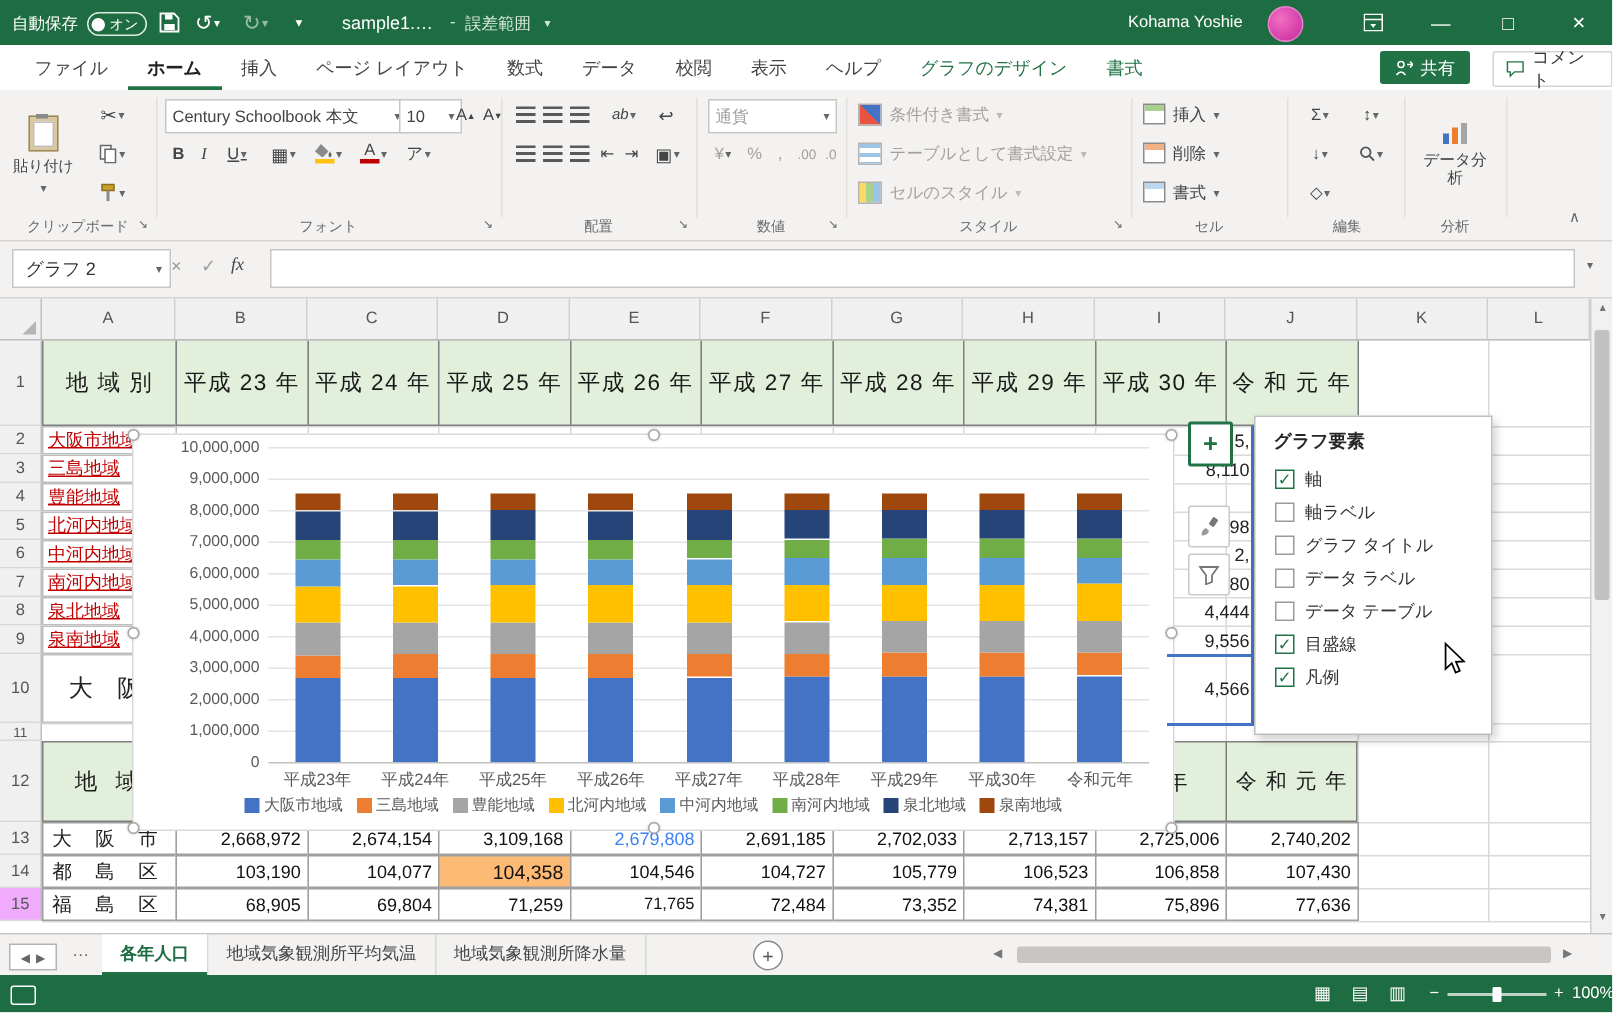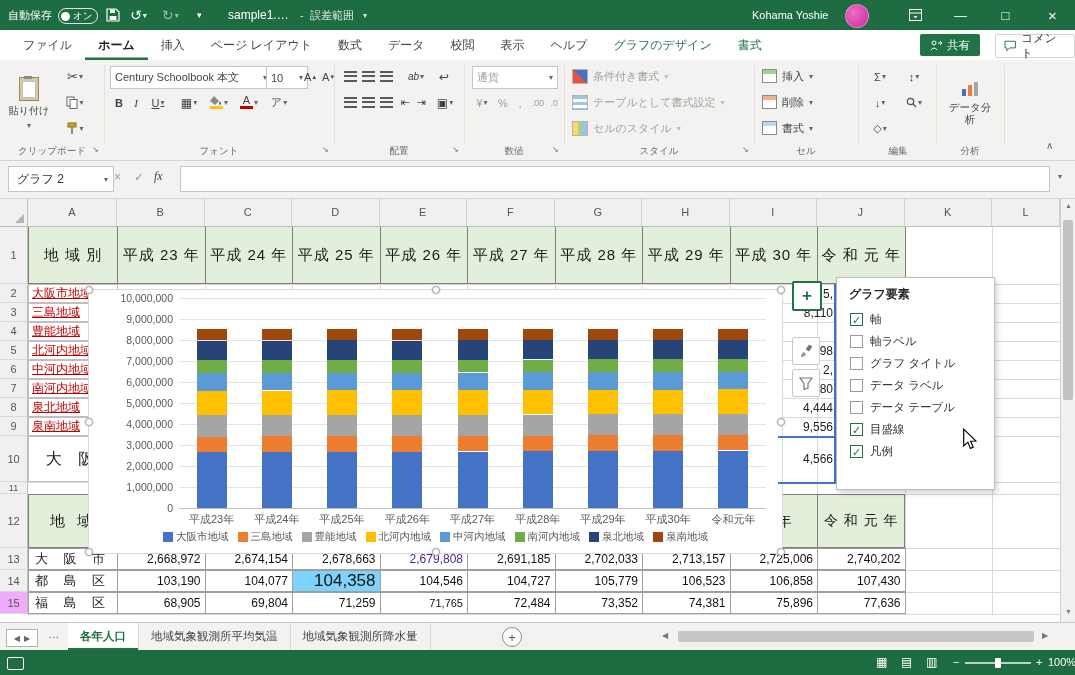--- a/index.html
+++ b/index.html
@@ -451,31 +451,31 @@
       <div style="left: 28px; top: 398px; width: 90px; height: 19px; border: 1px solid rgb(191, 191, 191); display: flex; align-items: center; padding-left: 3px; font-size: 12px; color: rgb(192, 0, 0); text-decoration: underline; white-space: nowrap; overflow: hidden; background: rgb(255, 255, 255);">泉北地域</div>
       <div style="left: 28px; top: 417px; width: 90px; height: 19px; border: 1px solid rgb(191, 191, 191); display: flex; align-items: center; padding-left: 3px; font-size: 12px; color: rgb(192, 0, 0); text-decoration: underline; white-space: nowrap; overflow: hidden; background: rgb(255, 255, 255);">泉南地域</div>
       <div style="left: 28px; top: 436px; width: 90px; height: 46px; border: 1px solid rgb(191, 191, 191); display: flex; align-items: center; justify-content: center; font-size: 16px; letter-spacing: 6px; color: rgb(34, 34, 34); background: rgb(255, 255, 255);">大 阪</div>
       <div style="left: 28px; top: 494px; width: 877px; height: 54px; background: rgb(226, 239, 218); border: 1px solid rgb(127, 127, 127);"></div>
       <div style="left: 28px; top: 494px; width: 90px; height: 54px; display: flex; align-items: center; justify-content: center; font-size: 15px; letter-spacing: 4px; color: rgb(26, 26, 26);">地 域</div>
       <div style="left: 729.5px; top: 494px; width: 87.5px; height: 54px; border-left: 1px solid rgb(127, 127, 127); display: flex; align-items: center; justify-content: center; font-size: 15px; color: rgb(26, 26, 26);">30 年</div>
       <div style="left: 817px; top: 494px; width: 87.5px; height: 54px; border-left: 1px solid rgb(127, 127, 127); display: flex; align-items: center; justify-content: center; font-size: 14px; letter-spacing: 1px; color: rgb(26, 26, 26); white-space: nowrap;">令 和 元 年</div>
       <div style="left: 28px; top: 548px; width: 90px; height: 22px; border: 1px solid rgb(159, 159, 159); display: flex; align-items: center; justify-content: center; font-size: 13px; letter-spacing: 6px; color: rgb(34, 34, 34); background: rgb(255, 255, 255);">大 阪 市</div>
       <div style="left: 117px; top: 548px; width: 88.5px; height: 22px; border: 1px solid rgb(159, 159, 159); display: flex; align-items: center; justify-content: flex-end; padding-right: 4px; font-size: 12px; color: rgb(17, 17, 17); background: rgb(255, 255, 255);">2,668,972</div>
       <div style="left: 204.5px; top: 548px; width: 88.5px; height: 22px; border: 1px solid rgb(159, 159, 159); display: flex; align-items: center; justify-content: flex-end; padding-right: 4px; font-size: 12px; color: rgb(17, 17, 17); background: rgb(255, 255, 255);">2,674,154</div>
-      <div style="left: 292px; top: 548px; width: 88.5px; height: 22px; border: 1px solid rgb(159, 159, 159); display: flex; align-items: center; justify-content: flex-end; padding-right: 4px; font-size: 12px; color: rgb(17, 17, 17); background: rgb(255, 255, 255);">2,678,663</div>
-      <div style="left: 379.5px; top: 548px; width: 88.5px; height: 22px; border: 1px solid rgb(159, 159, 159); display: flex; align-items: center; justify-content: flex-end; padding-right: 4px; font-size: 12px; color: #4c1d95; background: rgb(255, 255, 255);">2,679,808</div>
+      <div style="left: 292px; top: 548px; width: 88.5px; height: 22px; border: 1px solid rgb(159, 159, 159); display: flex; align-items: center; justify-content: flex-end; padding-right: 4px; font-size: 12px; color: rgb(17, 17, 17); background: rgb(255, 255, 255);">3,109,168</div>
+      <div style="left: 379.5px; top: 548px; width: 88.5px; height: 22px; border: 1px solid rgb(159, 159, 159); display: flex; align-items: center; justify-content: flex-end; padding-right: 4px; font-size: 12px; color: #3b82f6; background: rgb(255, 255, 255);">2,679,808</div>
       <div style="left: 467px; top: 548px; width: 88.5px; height: 22px; border: 1px solid rgb(159, 159, 159); display: flex; align-items: center; justify-content: flex-end; padding-right: 4px; font-size: 12px; color: rgb(17, 17, 17); background: rgb(255, 255, 255);">2,691,185</div>
       <div style="left: 554.5px; top: 548px; width: 88.5px; height: 22px; border: 1px solid rgb(159, 159, 159); display: flex; align-items: center; justify-content: flex-end; padding-right: 4px; font-size: 12px; color: rgb(17, 17, 17); background: rgb(255, 255, 255);">2,702,033</div>
       <div style="left: 642px; top: 548px; width: 88.5px; height: 22px; border: 1px solid rgb(159, 159, 159); display: flex; align-items: center; justify-content: flex-end; padding-right: 4px; font-size: 12px; color: rgb(17, 17, 17); background: rgb(255, 255, 255);">2,713,157</div>
       <div style="left: 729.5px; top: 548px; width: 88.5px; height: 22px; border: 1px solid rgb(159, 159, 159); display: flex; align-items: center; justify-content: flex-end; padding-right: 4px; font-size: 12px; color: rgb(17, 17, 17); background: rgb(255, 255, 255);">2,725,006</div>
       <div style="left: 817px; top: 548px; width: 88.5px; height: 22px; border: 1px solid rgb(159, 159, 159); display: flex; align-items: center; justify-content: flex-end; padding-right: 4px; font-size: 12px; color: rgb(17, 17, 17); background: rgb(255, 255, 255);">2,740,202</div>
       <div style="left: 28px; top: 570px; width: 90px; height: 22px; border: 1px solid rgb(159, 159, 159); display: flex; align-items: center; justify-content: center; font-size: 13px; letter-spacing: 6px; color: rgb(34, 34, 34); background: rgb(255, 255, 255);">都 島 区</div>
       <div style="left: 117px; top: 570px; width: 88.5px; height: 22px; border: 1px solid rgb(159, 159, 159); display: flex; align-items: center; justify-content: flex-end; padding-right: 4px; font-size: 12px; color: rgb(17, 17, 17); background: rgb(255, 255, 255);">103,190</div>
       <div style="left: 204.5px; top: 570px; width: 88.5px; height: 22px; border: 1px solid rgb(159, 159, 159); display: flex; align-items: center; justify-content: flex-end; padding-right: 4px; font-size: 12px; color: rgb(17, 17, 17); background: rgb(255, 255, 255);">104,077</div>
-      <div style="left: 292px; top: 570px; width: 88.5px; height: 22px; border: 1px solid rgb(159, 159, 159); display: flex; align-items: center; justify-content: flex-end; padding-right: 4px; font-size: 17px; color: rgb(17, 17, 17); background: #7dd3fc;">104,358</div>
+      <div style="left: 292px; top: 570px; width: 88.5px; height: 22px; border: 1px solid rgb(159, 159, 159); display: flex; align-items: center; justify-content: flex-end; padding-right: 4px; font-size: 13px; color: rgb(17, 17, 17); background: #fdba74;">104,358</div>
       <div style="left: 379.5px; top: 570px; width: 88.5px; height: 22px; border: 1px solid rgb(159, 159, 159); display: flex; align-items: center; justify-content: flex-end; padding-right: 4px; font-size: 12px; color: rgb(17, 17, 17); background: rgb(255, 255, 255);">104,546</div>
       <div style="left: 467px; top: 570px; width: 88.5px; height: 22px; border: 1px solid rgb(159, 159, 159); display: flex; align-items: center; justify-content: flex-end; padding-right: 4px; font-size: 12px; color: rgb(17, 17, 17); background: rgb(255, 255, 255);">104,727</div>
       <div style="left: 554.5px; top: 570px; width: 88.5px; height: 22px; border: 1px solid rgb(159, 159, 159); display: flex; align-items: center; justify-content: flex-end; padding-right: 4px; font-size: 12px; color: rgb(17, 17, 17); background: rgb(255, 255, 255);">105,779</div>
       <div style="left: 642px; top: 570px; width: 88.5px; height: 22px; border: 1px solid rgb(159, 159, 159); display: flex; align-items: center; justify-content: flex-end; padding-right: 4px; font-size: 12px; color: rgb(17, 17, 17); background: rgb(255, 255, 255);">106,523</div>
       <div style="left: 729.5px; top: 570px; width: 88.5px; height: 22px; border: 1px solid rgb(159, 159, 159); display: flex; align-items: center; justify-content: flex-end; padding-right: 4px; font-size: 12px; color: rgb(17, 17, 17); background: rgb(255, 255, 255);">106,858</div>
       <div style="left: 817px; top: 570px; width: 88.5px; height: 22px; border: 1px solid rgb(159, 159, 159); display: flex; align-items: center; justify-content: flex-end; padding-right: 4px; font-size: 12px; color: rgb(17, 17, 17); background: rgb(255, 255, 255);">107,430</div>
       <div style="left: 28px; top: 592px; width: 90px; height: 22px; border: 1px solid rgb(159, 159, 159); display: flex; align-items: center; justify-content: center; font-size: 13px; letter-spacing: 6px; color: rgb(34, 34, 34); background: rgb(255, 255, 255);">福 島 区</div>
       <div style="left: 117px; top: 592px; width: 88.5px; height: 22px; border: 1px solid rgb(159, 159, 159); display: flex; align-items: center; justify-content: flex-end; padding-right: 4px; font-size: 12px; color: rgb(17, 17, 17); background: rgb(255, 255, 255);">68,905</div>
       <div style="left: 204.5px; top: 592px; width: 88.5px; height: 22px; border: 1px solid rgb(159, 159, 159); display: flex; align-items: center; justify-content: flex-end; padding-right: 4px; font-size: 12px; color: rgb(17, 17, 17); background: rgb(255, 255, 255);">69,804</div>
       <div style="left: 292px; top: 592px; width: 88.5px; height: 22px; border: 1px solid rgb(159, 159, 159); display: flex; align-items: center; justify-content: flex-end; padding-right: 4px; font-size: 12px; color: rgb(17, 17, 17); background: rgb(255, 255, 255);">71,259</div>

